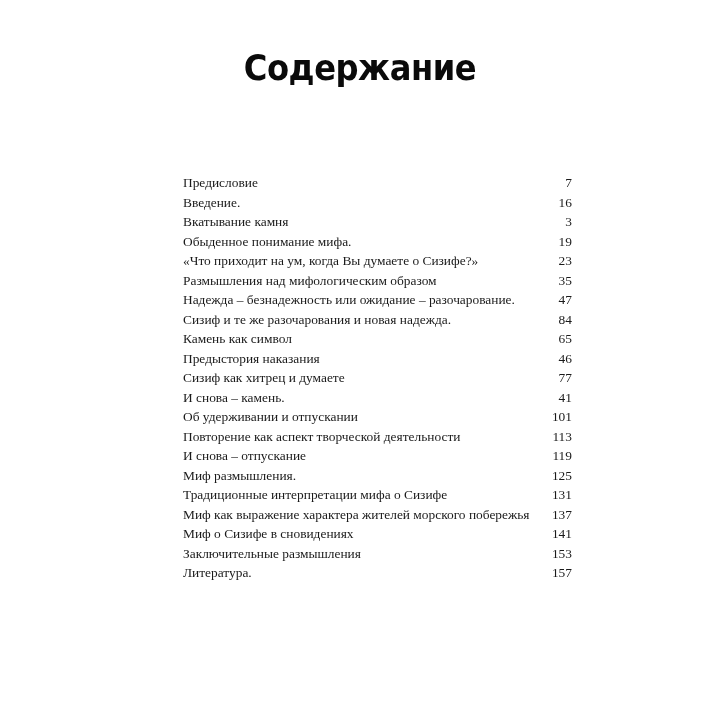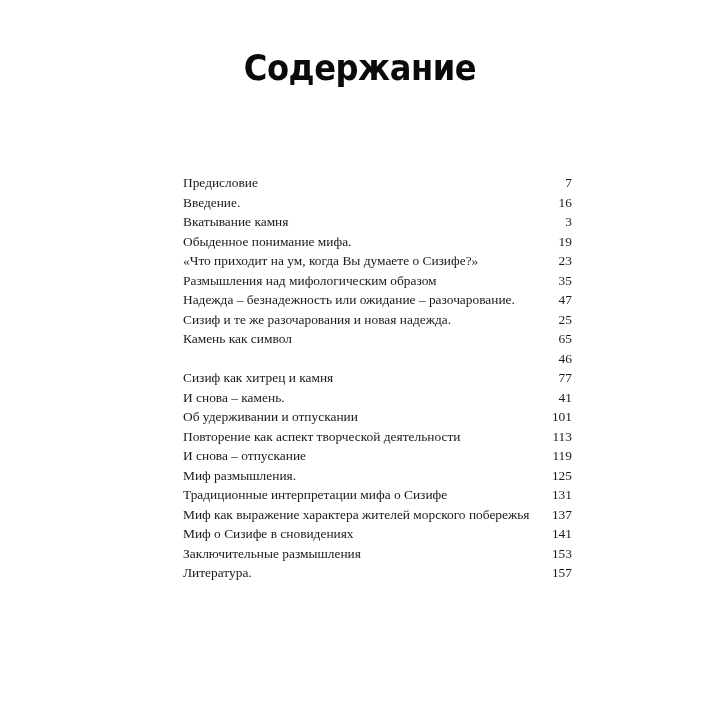--- a/index.html
+++ b/index.html
@@ -116,33 +116,34 @@
         <span class="toc-page">35</span>
       </li>
     <li class="toc-row">
         <span class="toc-label">Надежда – безнадежность или ожидание – разочарование.</span>
         <span class="toc-leader"></span>
         <span class="toc-page">47</span>
       </li>
     <li class="toc-row">
         <span class="toc-label">Сизиф и те же разочарования и новая надежда.</span>
         <span class="toc-leader"></span>
-        <span class="toc-page">25</span>
+        <span class="toc-page">84</span>
       </li>
     <li class="toc-row">
         <span class="toc-label">Камень как символ</span>
         <span class="toc-leader"></span>
         <span class="toc-page">65</span>
       </li>
     <li class="toc-row">
+        <span class="toc-label">Предыстория наказания</span>
         <span class="toc-leader"></span>
         <span class="toc-page">46</span>
       </li>
     <li class="toc-row">
-        <span class="toc-label">Сизиф как хитрец и камня</span>
+        <span class="toc-label">Сизиф как хитрец и думаете</span>
         <span class="toc-leader"></span>
         <span class="toc-page">77</span>
       </li>
     <li class="toc-row">
         <span class="toc-label">И снова – камень.</span>
         <span class="toc-leader"></span>
         <span class="toc-page">41</span>
       </li>
     <li class="toc-row">
         <span class="toc-label">Об удерживании и отпускании</span>

